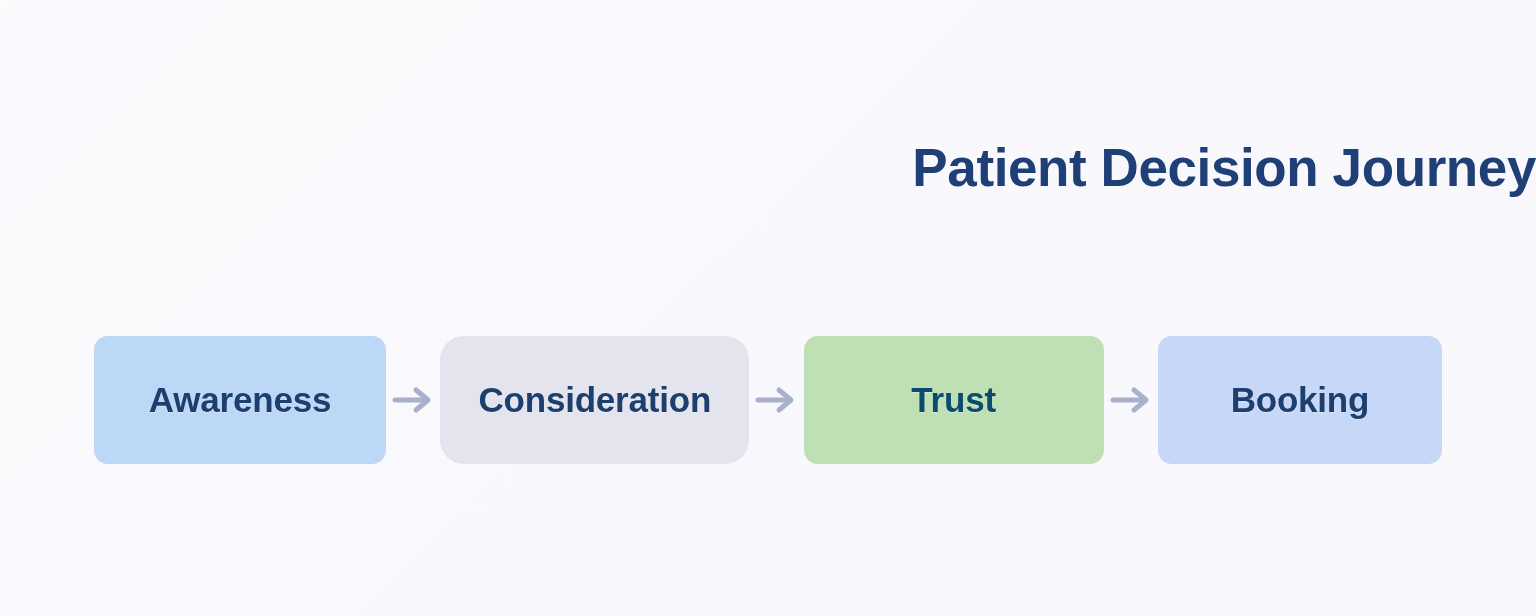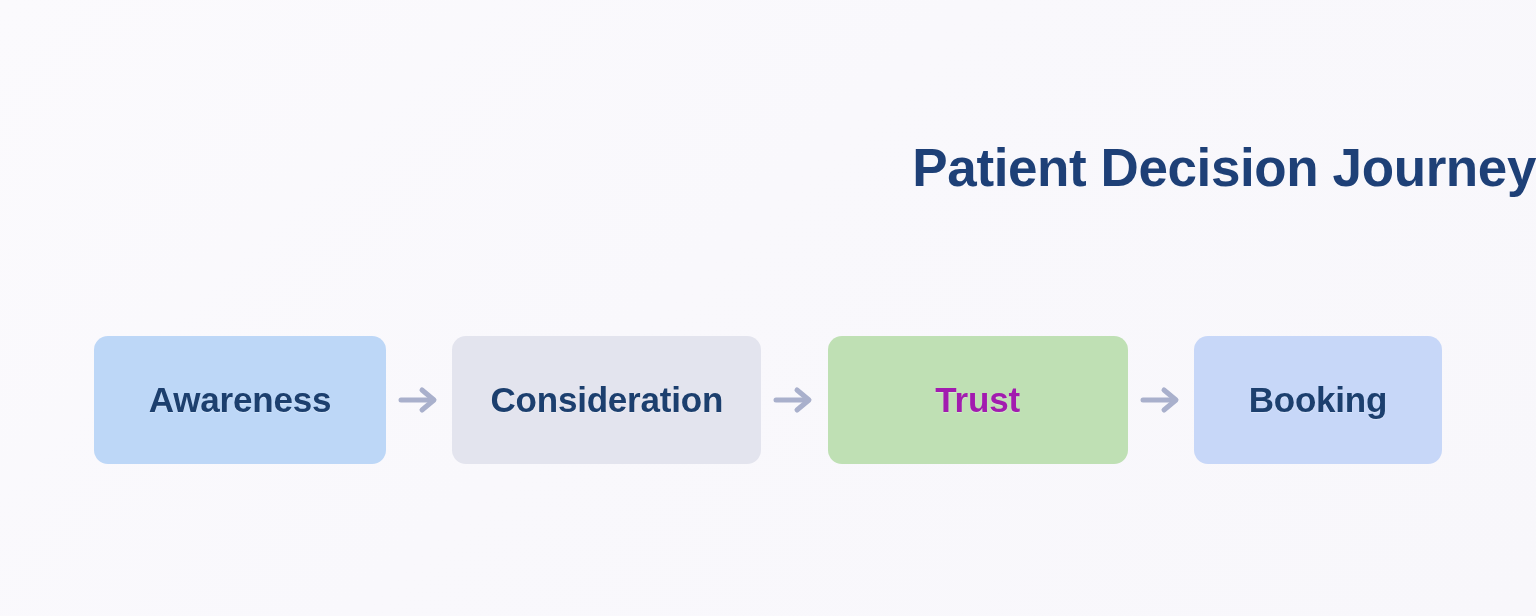--- a/index.html
+++ b/index.html
@@ -65,25 +65,25 @@
     font-size: 35px;
     font-weight: bold;
     color: #1c3f6e;
     letter-spacing: -0.2px;
     white-space: nowrap;
     text-shadow: 0 1px 1px rgba(255,255,255,0.35);
   }
 
   
   .stage-0 { width: 292px; background: #bdd7f7; }
-  .stage-1 { width: 309px; background: #e3e4ee; }
+  .stage-1 { width: 309px; background: #e3e4ee; border-radius: 24px; }
   .stage-2 { width: 300px; background: #bfe0b4; }
-  .stage-3 { width: 248px; background: #c7d7f8; }
+  .stage-3 { width: 284px; background: #c7d7f8; }
 
-  .stage-2 .stage-label { color: #a21caf; text-align: right; }
+  .stage-2 .stage-label { color: #0c4a6e; text-align: right; }
 
   
   .flow-arrow {
     flex: 0 0 auto;
     width: 52px;
     height: 44px;
     display: flex;
     align-items: center;
     justify-content: center;
   }

